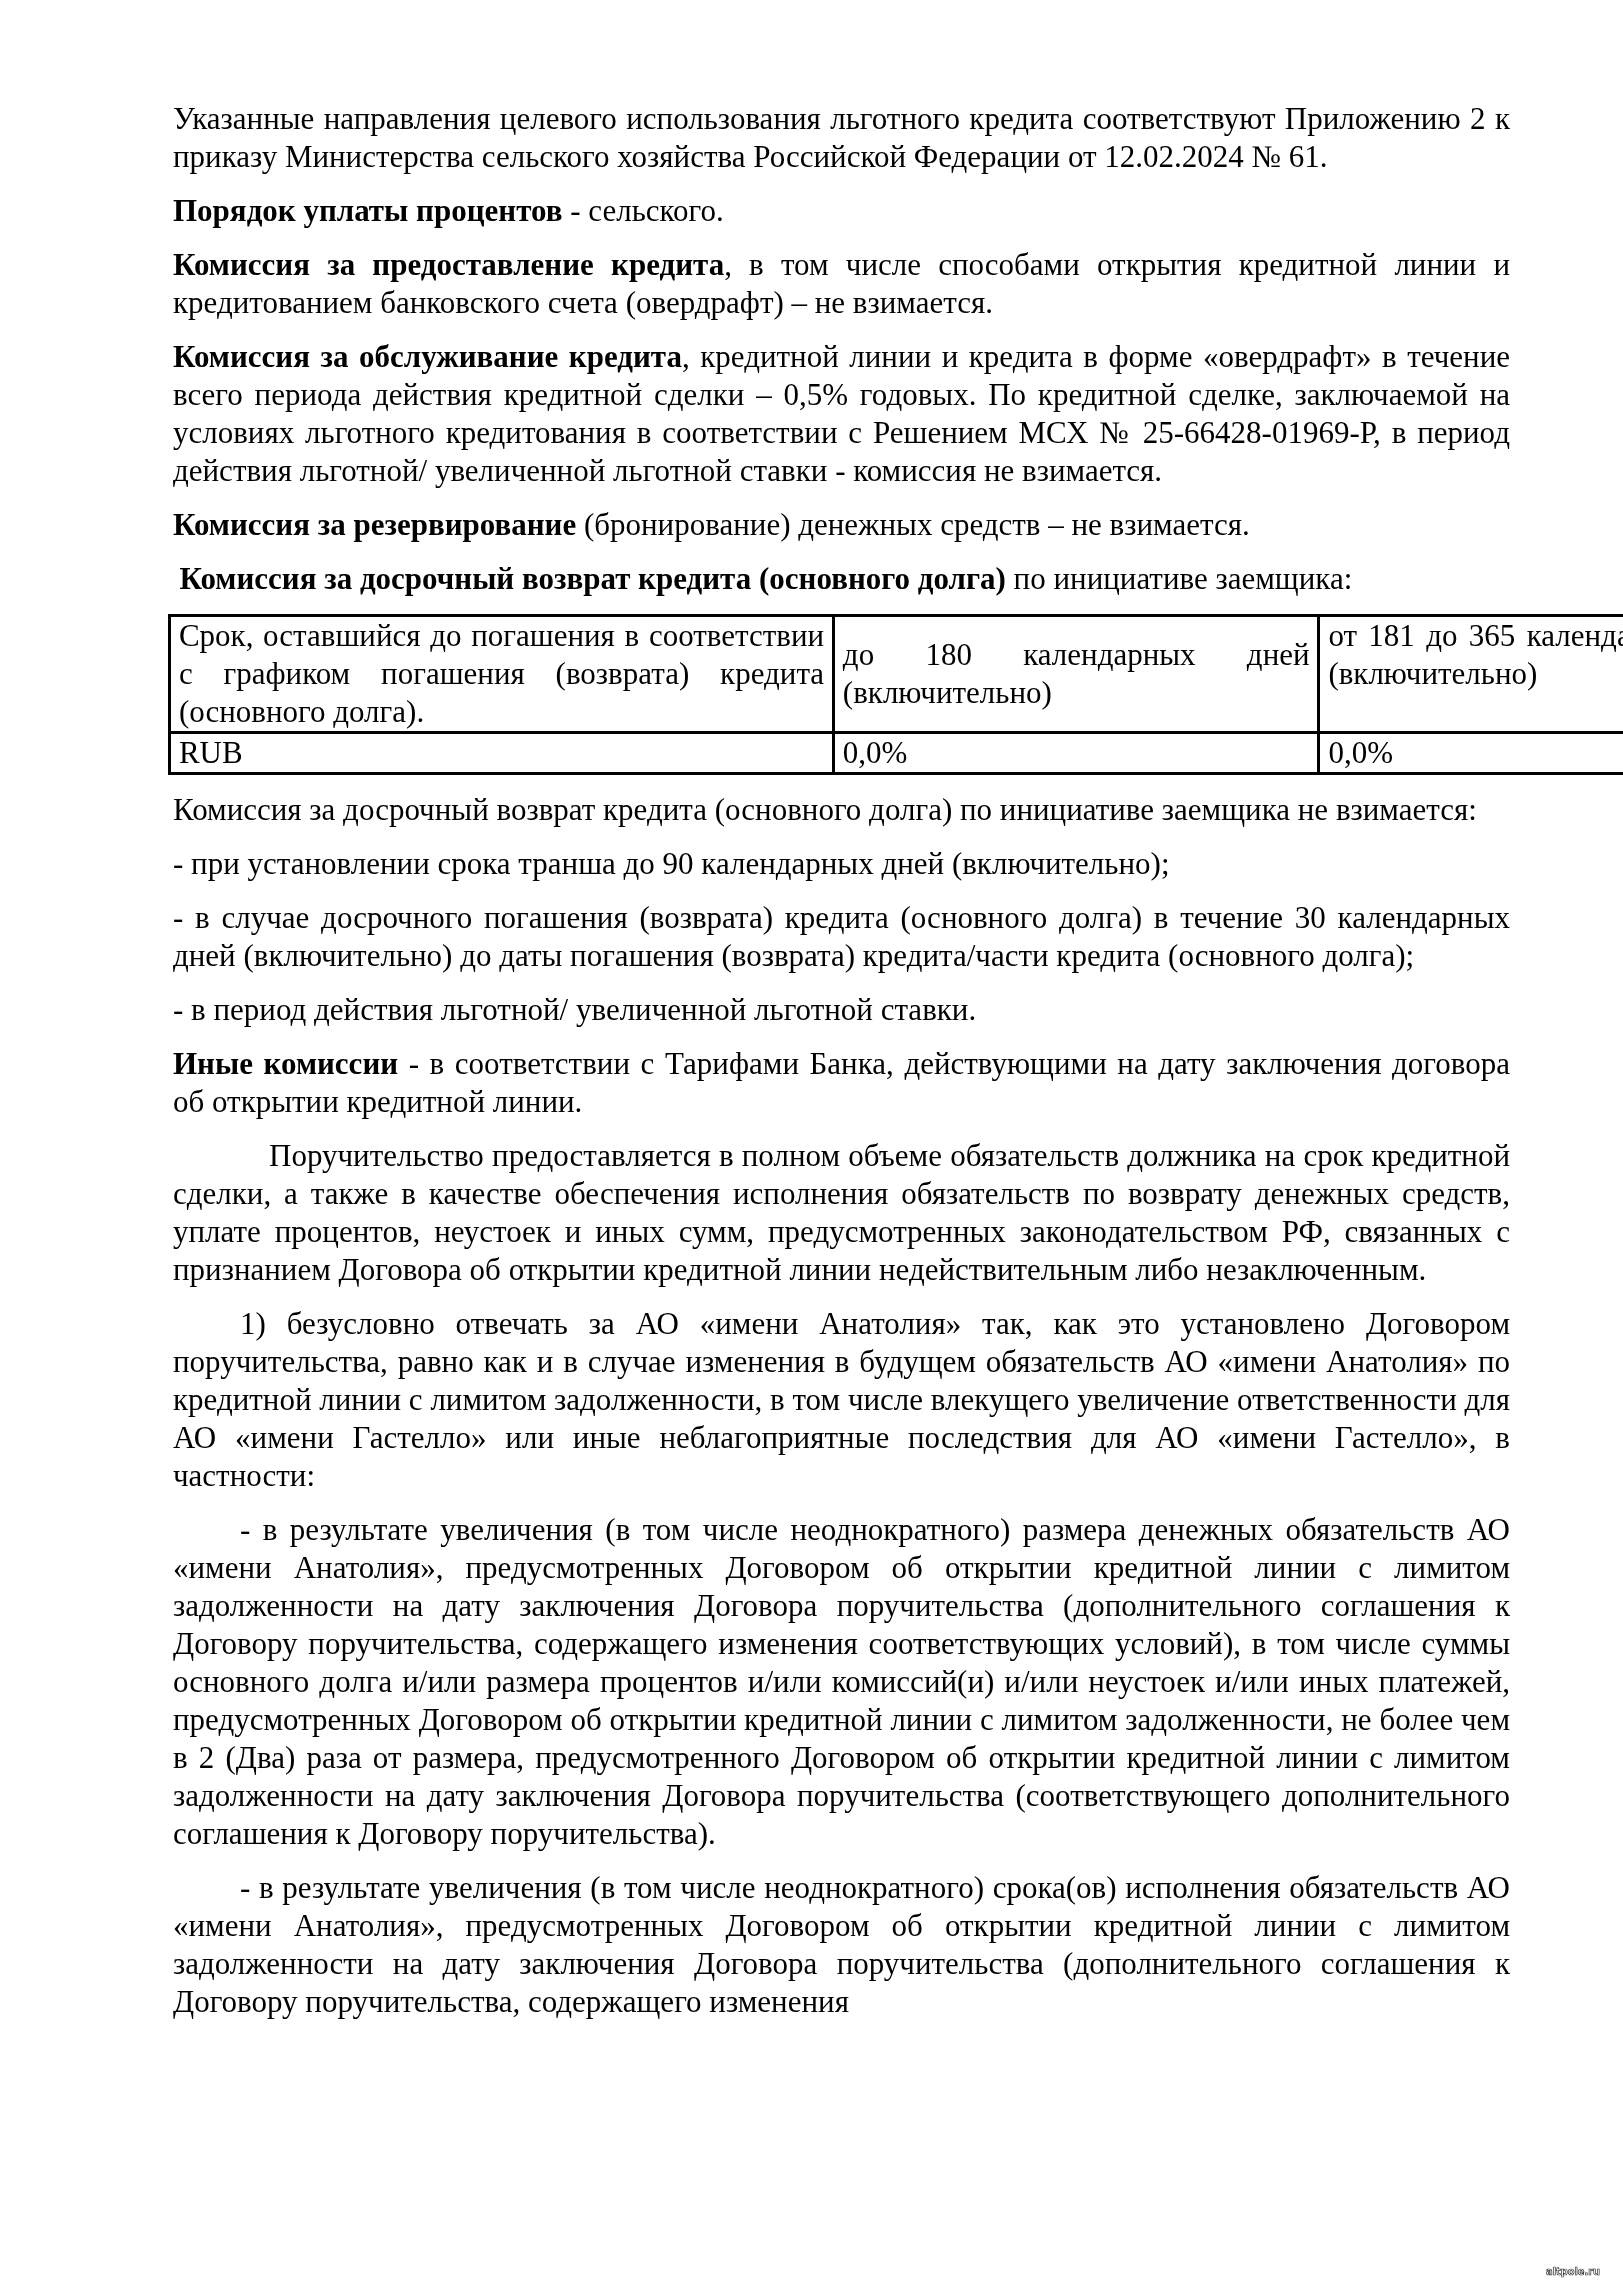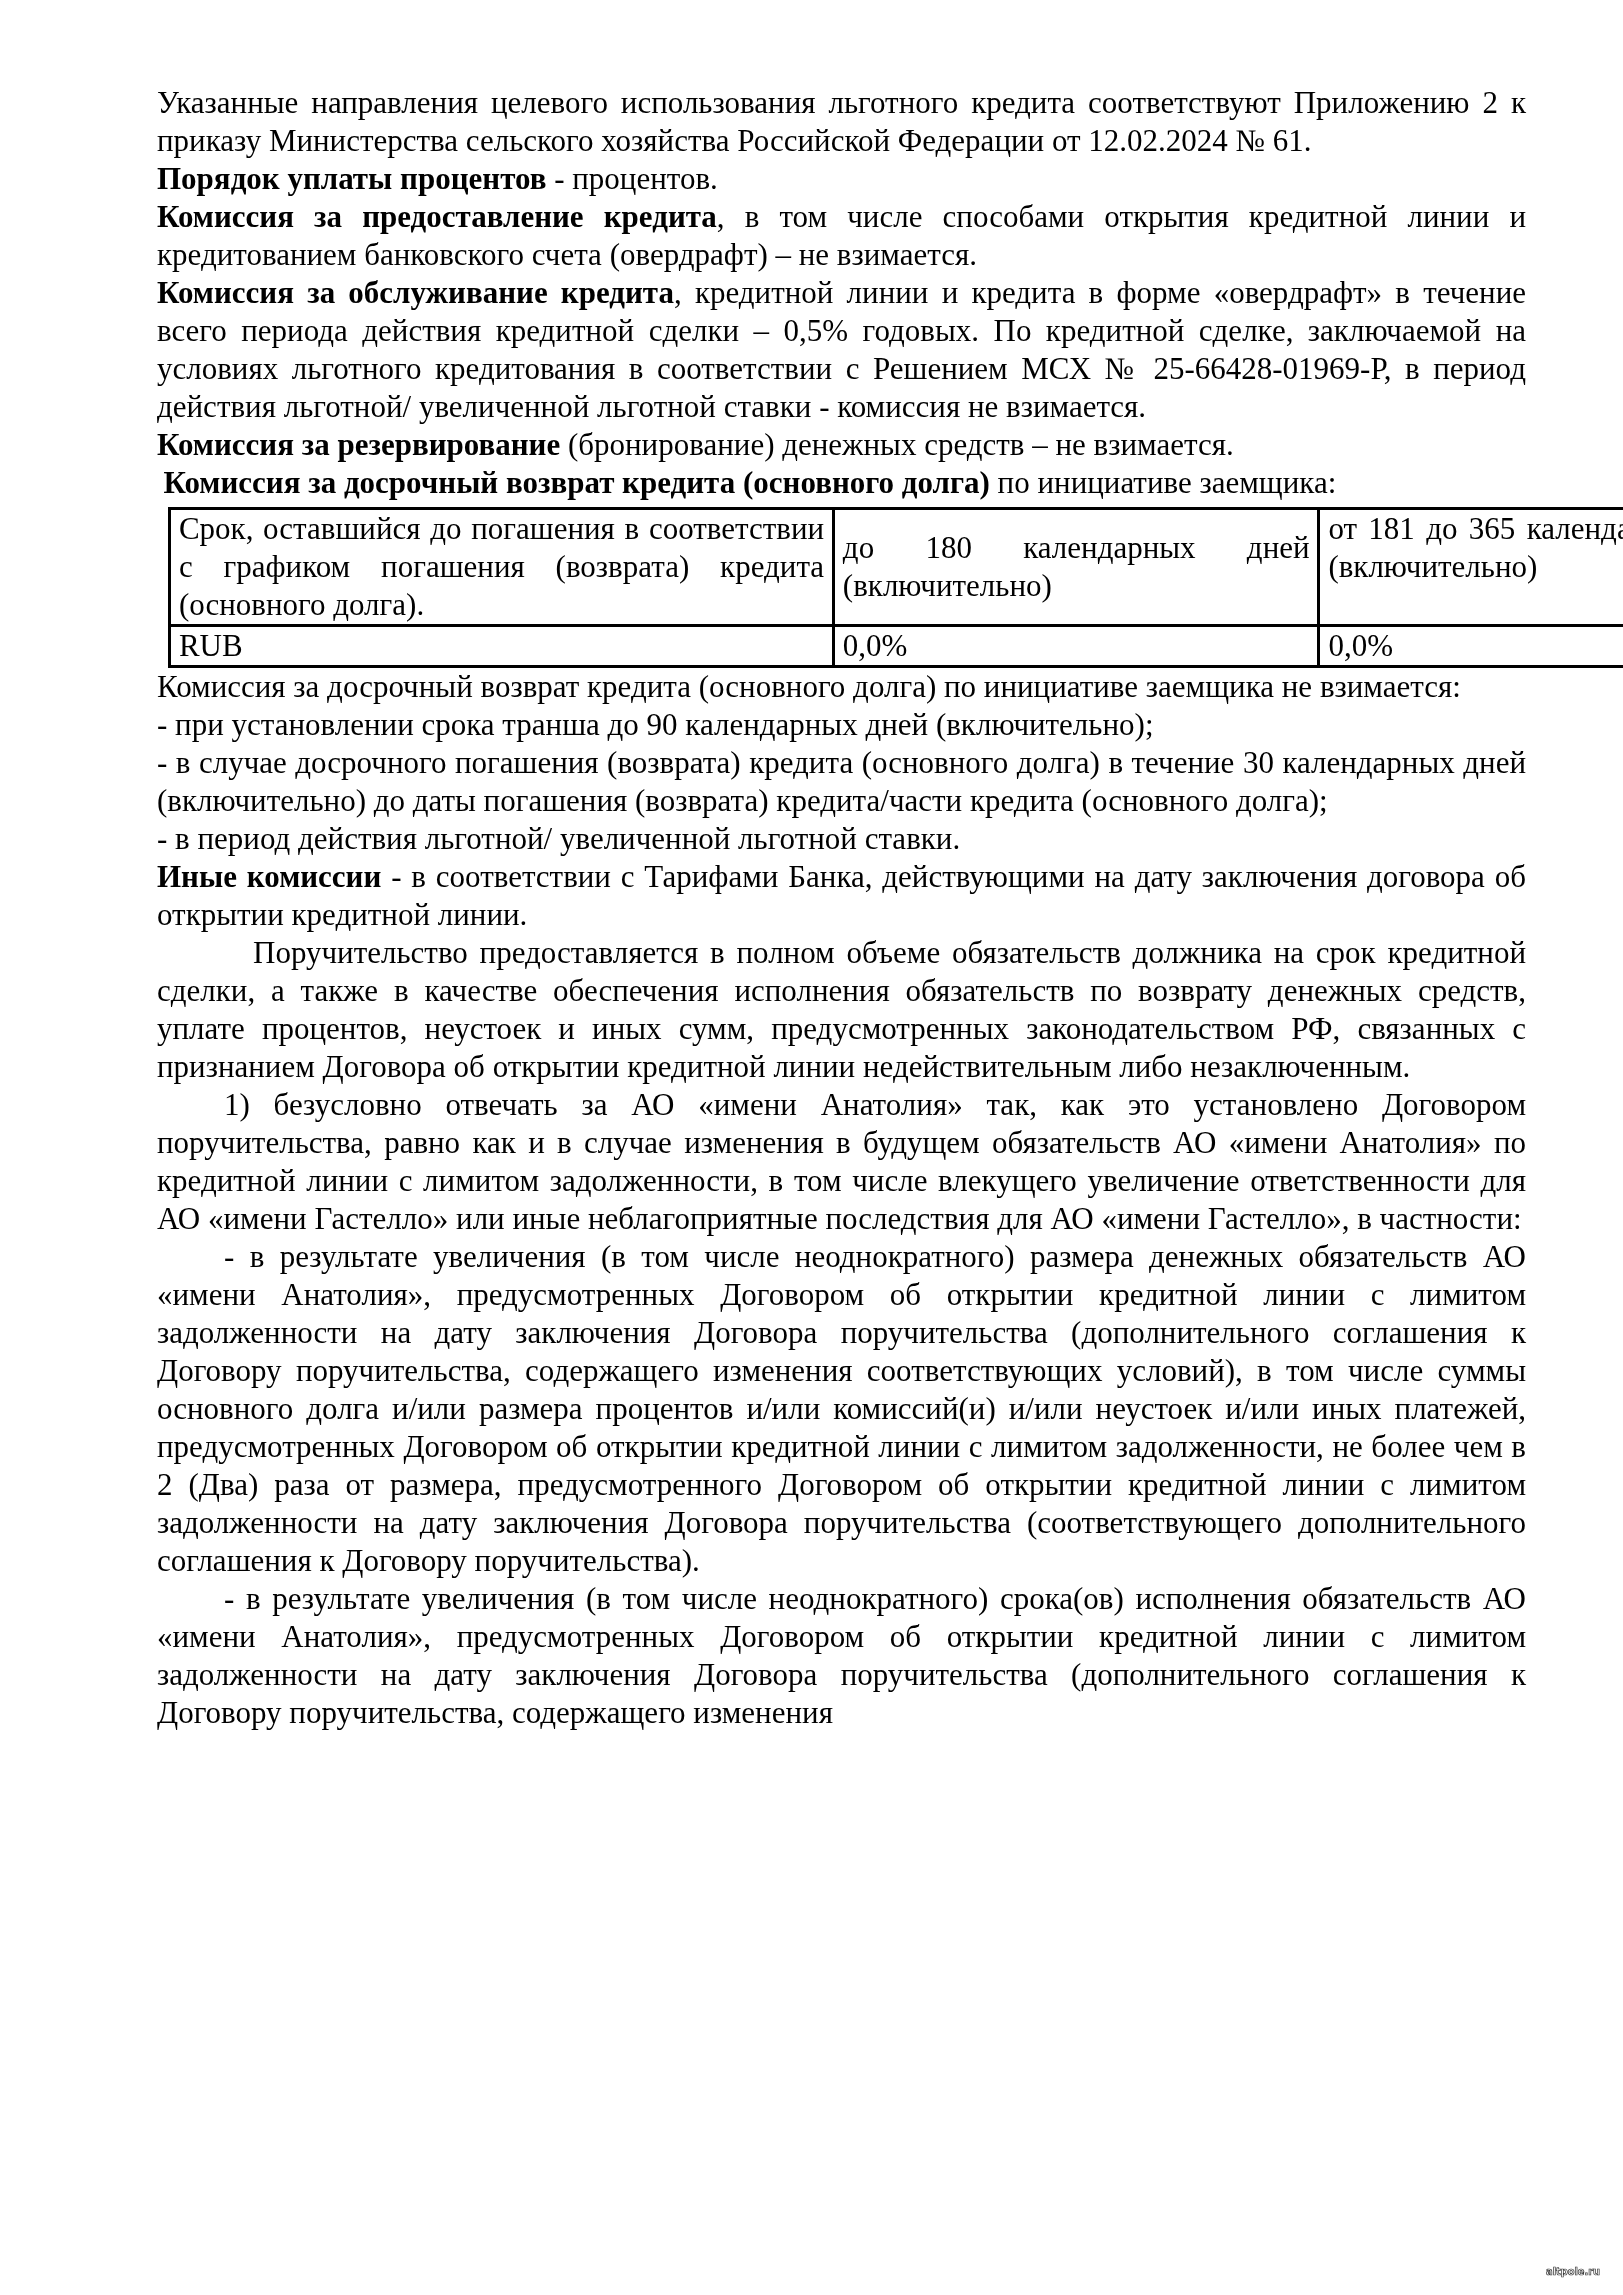--- a/index.html
+++ b/index.html
@@ -17,21 +17,21 @@
     }
     .page {
       position: absolute;
       left: 157px;
       top: 84px;
       width: 1369px;
       font-size: 31px;
       line-height: 38px;
     }
     p {
-      margin: 0;
+      margin: 16px;
       text-align: justify;
       text-align-last: left;
     }
     .b { font-weight: bold; }
     .ind-l { text-indent: 96px; }
     .ind-m { text-indent: 67px; }
     .ind-s { padding-left: 6.5px; }
 
     table.fees {
       border-collapse: collapse;
@@ -66,21 +66,21 @@
       letter-spacing: 0px;
     }
   </style>
 </head>
 <body>
 
 <div class="page">
 
   <p>Указанные направления целевого использования льготного кредита соответствуют Приложению 2 к приказу Министерства сельского хозяйства Российской Федерации от 12.02.2024 № 61.</p>
 
-  <p><span class="b">Порядок уплаты процентов</span><span> - процентов.</span></p>
+  <p><span class="b">Порядок уплаты процентов</span><span> - сельского.</span></p>
 
   <p><span class="b">Комиссия за предоставление кредита</span><span>, в том числе способами открытия кредитной линии и кредитованием банковского счета (овердрафт) – не взимается.</span></p>
 
   <p><span class="b">Комиссия за обслуживание кредита</span><span>, кредитной линии и кредита в форме «овердрафт» в течение всего периода действия кредитной сделки – 0,5% годовых. По кредитной сделке, заключаемой на условиях льготного кредитования в соответствии с Решением МСХ № 25-66428-01969-Р, в период действия льготной/ увеличенной льготной ставки - комиссия не взимается.</span></p>
 
   <p><span class="b">Комиссия за резервирование</span><span> (бронирование) денежных средств – не взимается.</span></p>
 
   <p class="ind-s"><span class="b">Комиссия за досрочный возврат кредита (основного долга)</span><span> по инициативе заемщика:</span></p>
 
   <table class="fees">

